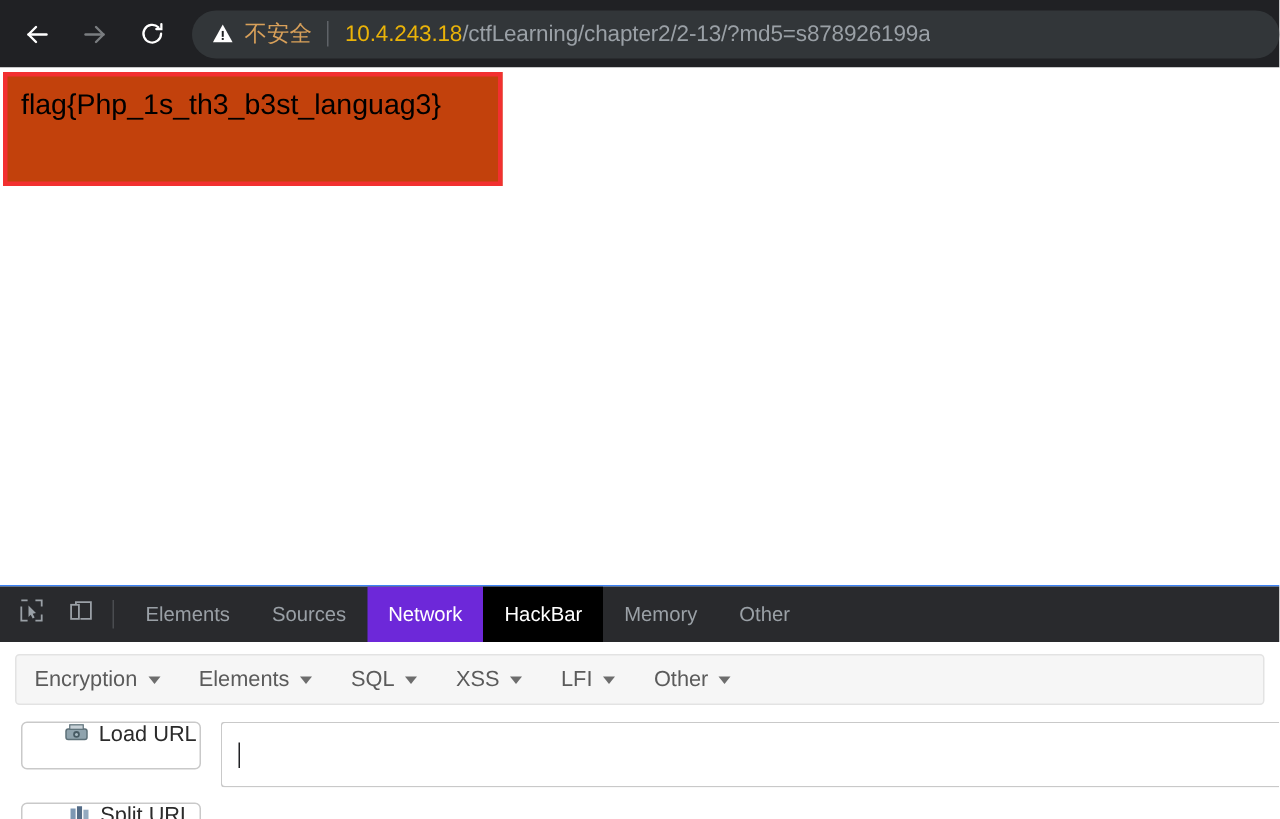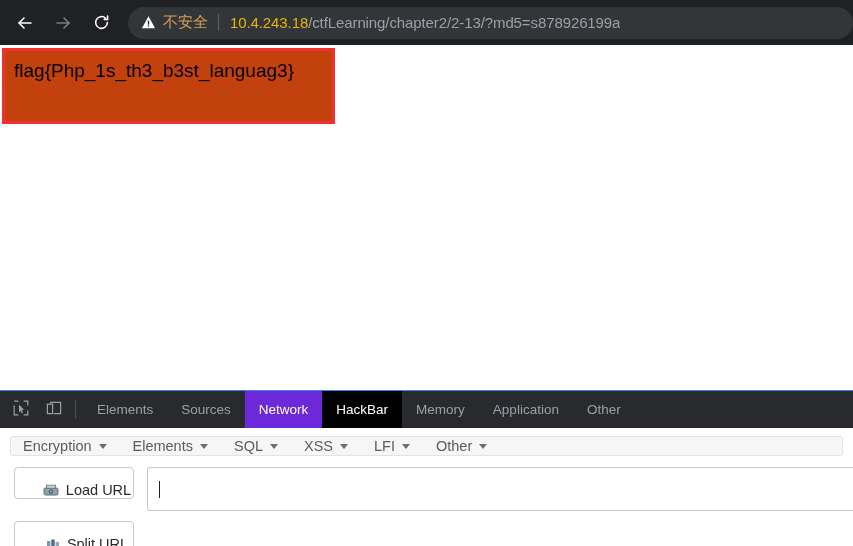--- a/index.html
+++ b/index.html
@@ -152,21 +152,21 @@
 
   
   .hackbar {
     flex: 1 1 auto;
     background: #ffffff;
     padding: 8px 0 0 0;
     overflow: hidden;
   }
   .hb-menubar {
     margin: 0 10px;
-    height: 20px;
+    height: 34px;
     background: #f6f6f6;
     border: 1px solid #e3e3e3;
     border-radius: 3px;
     display: flex;
     align-items: center;
     padding-left: 12px;
   }
   .hb-menu-item {
     display: flex;
     align-items: center;
@@ -192,21 +192,21 @@
   .hb-btncol {
     width: 120px;
     flex: 0 0 auto;
   }
   .hb-btn {
     height: 32px;
     border: 1px solid #c9c9c9;
     border-radius: 4px;
     background: #ffffff;
     display: flex;
-    align-items: flex-end;
+    align-items: flex-start;
     justify-content: center;
     font-size: 14.5px;
     color: #2b2b2b;
     margin-bottom: 22px;
     white-space: nowrap;
     padding-left: 26px;
   }
   .hb-btn-ico { margin-right: 7px; display: flex; align-items: center; }
   .hb-urlwrap {
     flex: 1 1 auto;
@@ -310,21 +310,20 @@
         </svg>
       </span>
     </div>
     <div class="dt-divider"></div>
 
     <div class="dt-tab">Elements</div>
     <div class="dt-tab">Sources</div>
     <div class="dt-tab selected-net">Network</div>
     <div class="dt-tab selected">HackBar</div>
     <div class="dt-tab">Memory</div>
-    <div class="dt-tab">Application</div>
     <div class="dt-tab">Other</div>
   </div>
 
   <div class="hackbar">
 
     <div class="hb-menubar">
       <div class="hb-menu-item">
         <span>Encryption</span>
         <span class="caret"></span>
       </div>

